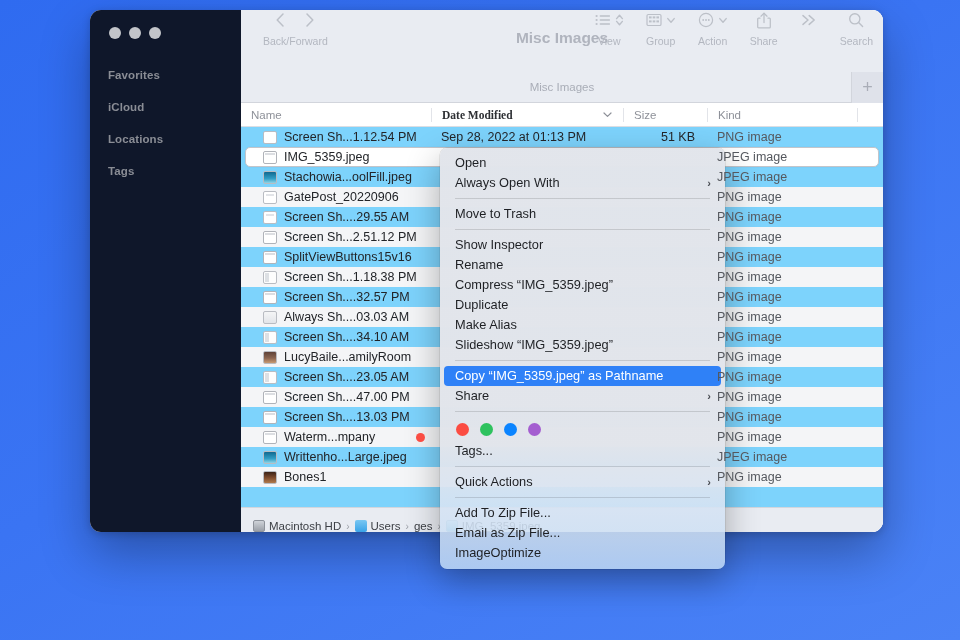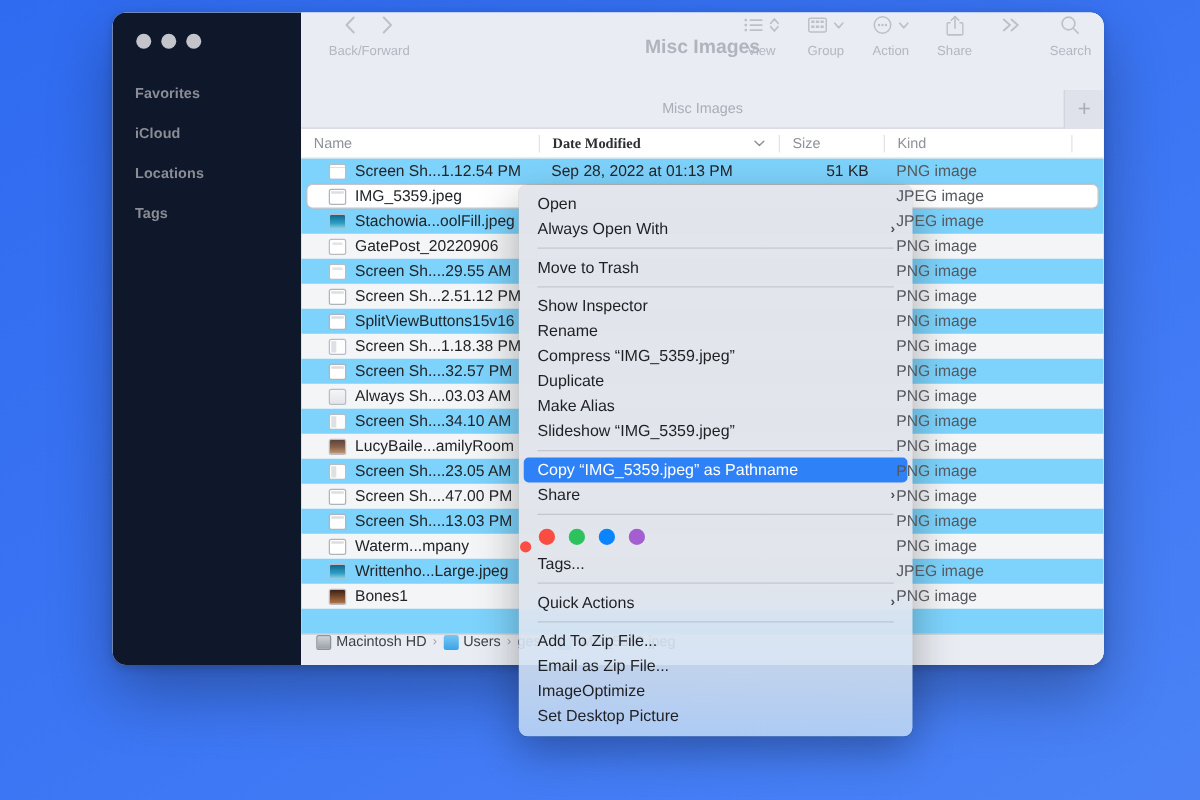--- a/index.html
+++ b/index.html
@@ -221,38 +221,38 @@
     z-index: 1;
   }
 
   
   .pathbar {
     height: 25px;
     flex: 0 0 25px;
     background: #e9ecf2;
     border-top: 1px solid #d3d6dd;
     display: flex;
-    align-items: flex-start;
+    align-items: flex-end;
     font-size: 11.5px;
     color: #3d4046;
     padding-left: 12px;
     gap: 5px;
   }
   .pb-item { display: flex; align-items: center; gap: 4px; }
   .pb-sep { color: #9da1a9; font-size: 10px; }
   .pb-ico { width: 12px; height: 12px; border-radius: 2px; flex: 0 0 12px; }
   .pb-ico.hd   { background: linear-gradient(#cfd3d9, #9ba0a8); border: 1px solid #8e939b; }
   .pb-ico.fold { background: linear-gradient(#79c7f2, #39a3e8); border-radius: 2px; }
   .pb-ico.img  { background: linear-gradient(#b9e6f5, #5fb5d8); border: 1px solid #8bb9cc; }
 
   
   .ctx-menu {
     position: absolute;
-    left: 415px; top: 148px;
-    width: 315px;
+    left: 440px; top: 148px;
+    width: 285px;
     border-radius: 7px;
     padding: 5px 0 6px 0;
     font-size: 12.8px;
     color: #1e2024;
     box-shadow: 0 12px 34px rgba(0,0,0,0.30), 0 0 0 0.5px rgba(0,0,0,0.14);
     background: linear-gradient(to bottom,
         rgba(226,229,235,0.99) 0%,
         rgba(226,229,235,0.99) 70%,
         rgba(214,227,243,0.90) 85%,
         rgba(197,221,245,0.82) 100%);
@@ -723,16 +723,13 @@
     <div class="msep"></div>
     <div class="mi">
       <span>Add To Zip File...</span>
     </div>
     <div class="mi">
       <span>Email as Zip File...</span>
     </div>
     <div class="mi">
       <span>ImageOptimize</span>
     </div>
-    <div class="mi">
-      <span>Set Desktop Picture</span>
-    </div>
   </div>
 
 </body></html>

